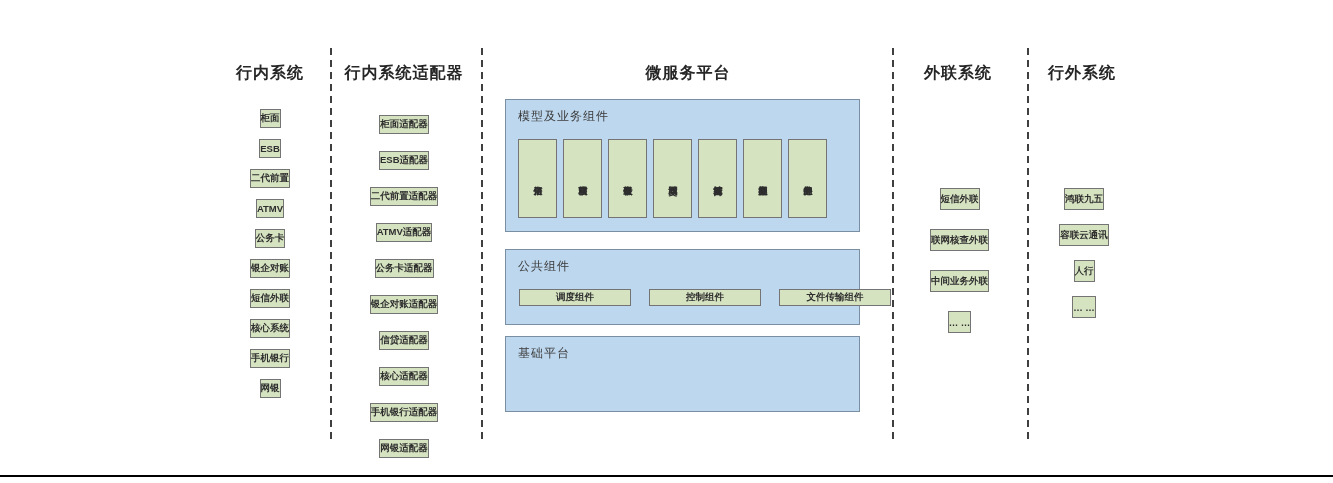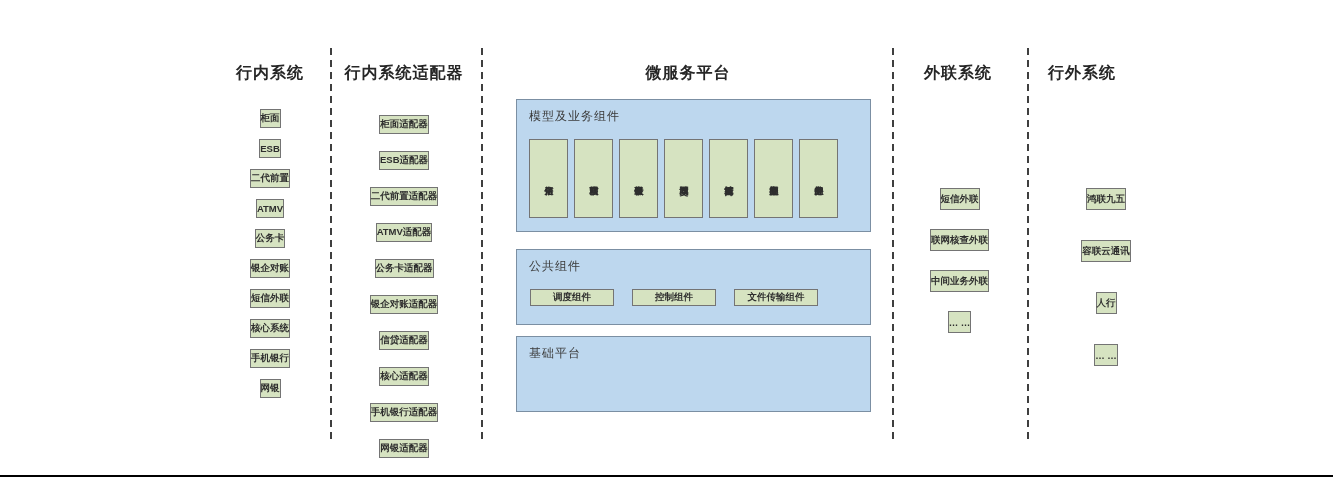--- a/index.html
+++ b/index.html
@@ -50,21 +50,21 @@
     align-items: center;
     justify-content: center;
     font-size: 9.5px;
     font-weight: bold;
     color: #2e2e2e;
     white-space: nowrap;
   }
   .small-box { height: 22px; }
   .panel {
     position: absolute;
-    left: 516px;
+    left: 505px;
     width: 355px;
     background: #bdd7ee;
     border: 1.5px solid #7b8fa3;
     box-sizing: border-box;
   }
   .panel-label {
     position: absolute;
     left: 12px; top: 8px;
     font-size: 12px;
     color: #3b3b3b;
@@ -92,21 +92,21 @@
     font-weight: bold;
     color: #2e2e2e;
     line-height: 1;
   }
   .hrow {
     position: absolute;
     left: 13px; top: 39px;
     display: flex;
     gap: 18px;
   }
-  .hrow .gbox { width: 84px; height: 17px; text-align: right; }
+  .hrow .gbox { width: 112px; height: 17px; text-align: right; }
 </style>
 </head>
 <body>
 
 <div class="canvas">
 
   <div class="sep" style="left:330px"></div>
   <div class="sep" style="left:481px"></div>
   <div class="sep" style="left:892px"></div>
   <div class="sep" style="left:1027px"></div>
@@ -271,21 +271,21 @@
 
       <div class="gbox small-box">
         <span>中间业务外联</span>
       </div>
 
       <div class="gbox small-box">
         <span>… …</span>
       </div>
     </div>
 
-  <div class="vlist" style="left:1055px; top:188px; width:102px; gap:30px">
+  <div class="vlist" style="left:1033px; top:188px; width:102px; gap:14px">
 
       <div class="gbox small-box">
         <span>鸿联九五</span>
       </div>
 
       <div class="gbox small-box">
         <span>容联云通讯</span>
       </div>
 
       <div class="gbox small-box">

